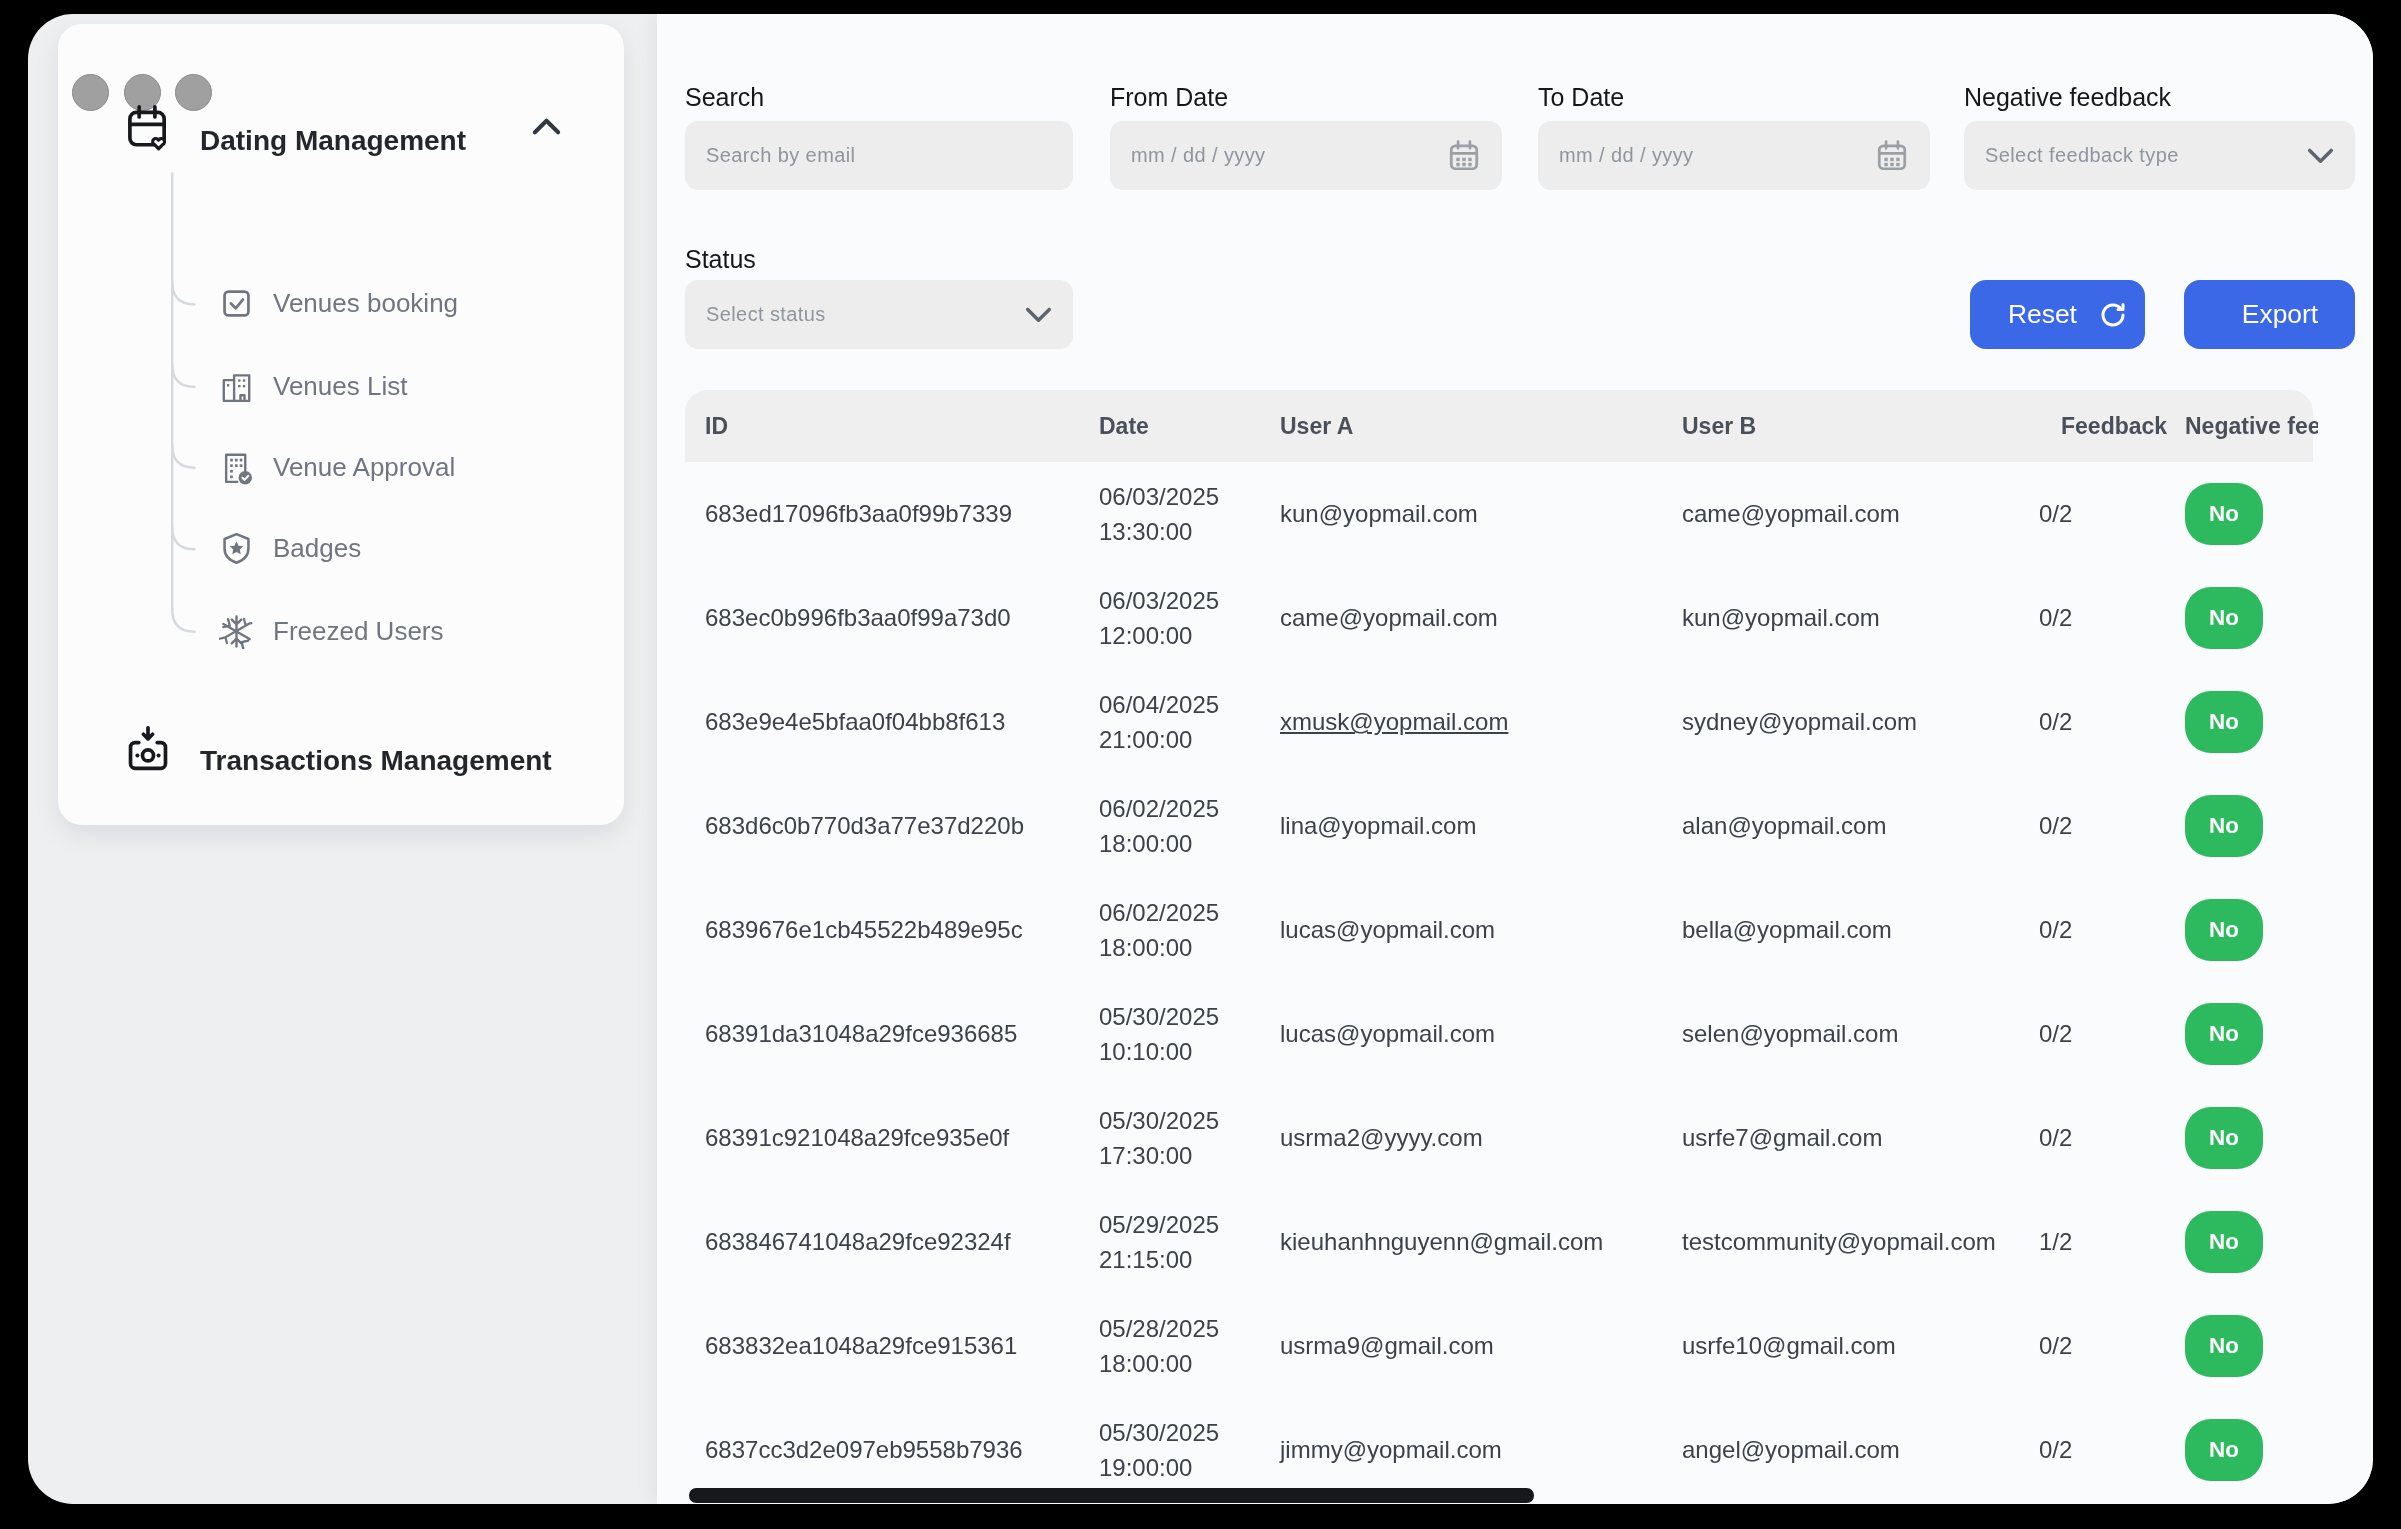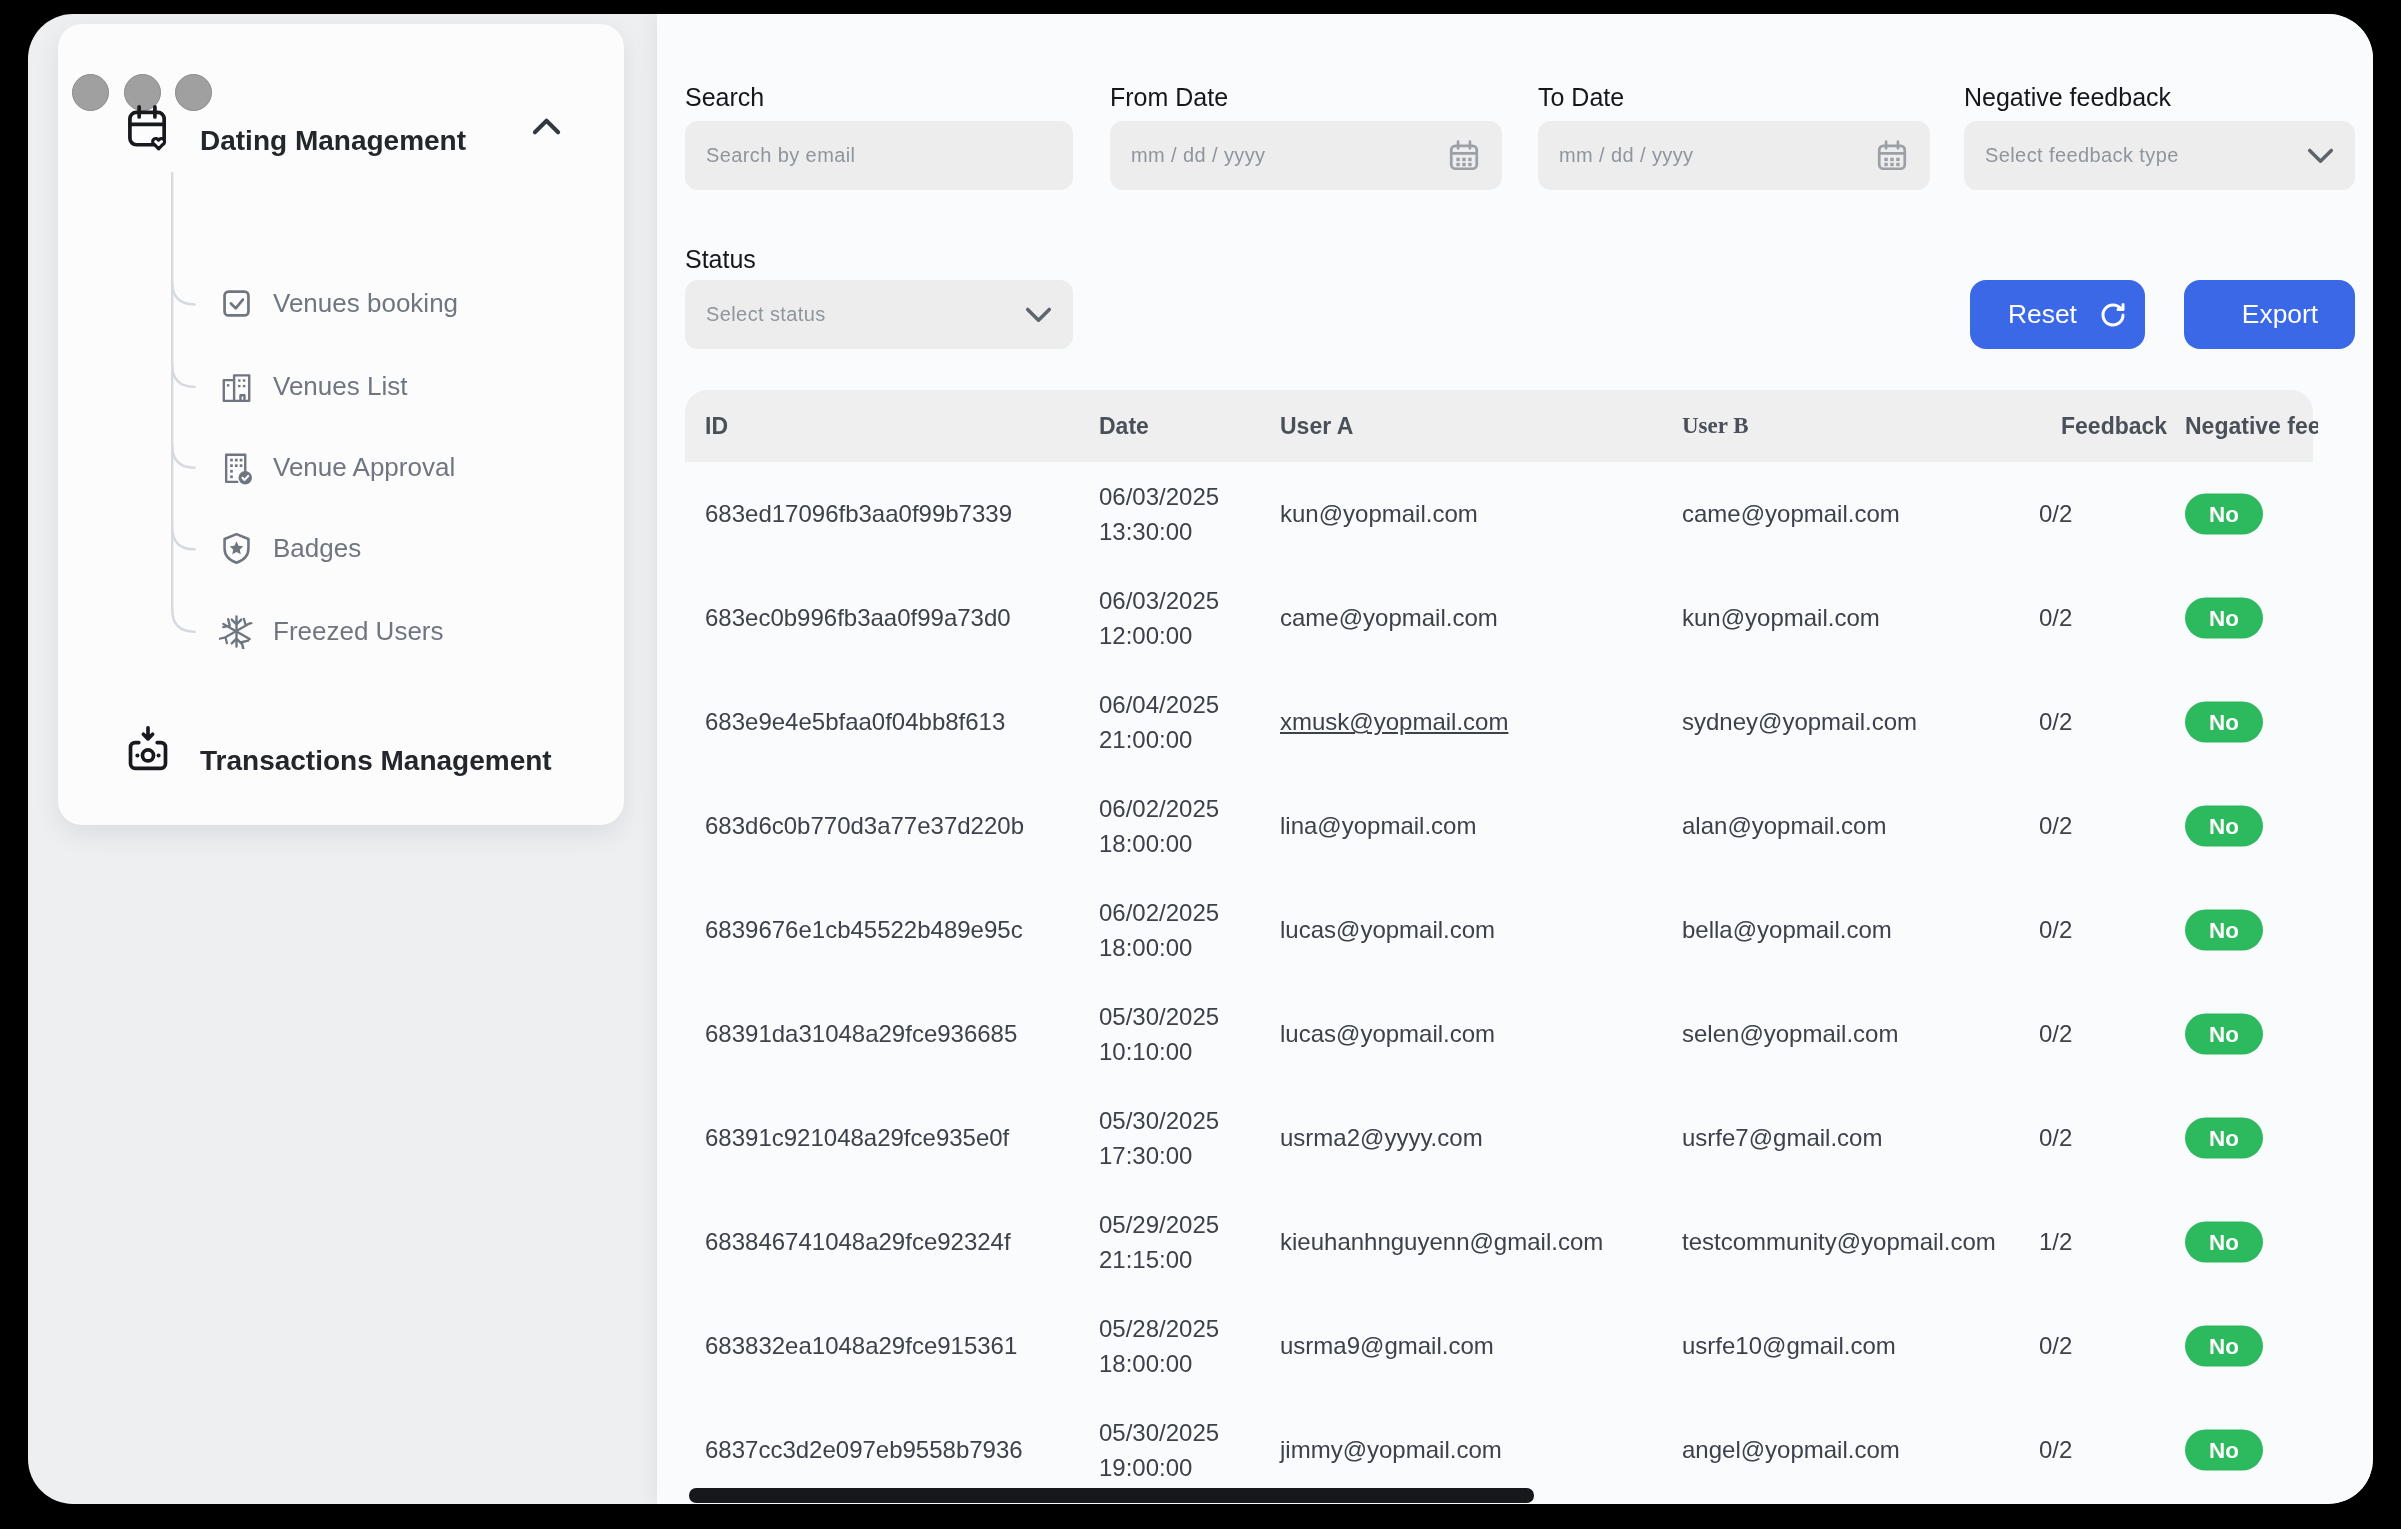--- a/index.html
+++ b/index.html
@@ -26,21 +26,21 @@
   .thead { position:absolute; left:28px; top:376px; width:1628px; height:72px;
            background:#efeff0; border-radius:22.4px 22.4px 0 0; }
   .th { position:absolute; top:0; height:72px; line-height:72px; font-size:23px; font-weight:600;
         color:#4a5059; white-space:nowrap; }
   .th-clip { overflow:hidden; width:133px; }
 
   .rows { position:absolute; left:28px; top:448px; width:1666px; }
   .trow { position:relative; height:104px; }
   .cell { position:absolute; top:50%; transform:translateY(-50%); font-size:24px; color:#3c414a; white-space:nowrap; }
   .c-date { line-height:35px; }
-  .badge { position:absolute; top:50%; transform:translateY(-50%); left:1500px; width:78px; height:41px;
+  .badge { position:absolute; top:50%; transform:translateY(-50%); left:1500px; width:78px; height:62px;
            background:#2dba5f; border-radius:26px; color:#fff; font-size:22.4px; font-weight:700;
            display:flex; align-items:center; justify-content:center; }
 
   .hscroll { position:absolute; left:32px; top:1474px; width:845px; height:14.4px;
              background:#17181b; border-radius:7.2px; }
 
   
   .sidebar { position:absolute; left:30px; top:9.6px; width:566px; height:801px;
              background:#fcfcfd; border-radius:24px; box-shadow:0 9.6px 27px rgba(16,24,40,.08); }
   .dot { position:absolute; top:50px; width:37px; height:37px; border-radius:50%;
@@ -135,21 +135,21 @@
     </button>
 
     <button class="btn" style="left:1527px; width:171px;">
       <span>Export</span>
     </button>
 
     <div class="thead">
       <div class="th" style="left:20px;">ID</div>
       <div class="th" style="left:414px;">Date</div>
       <div class="th" style="left:595px;">User A</div>
-      <div class="th" style="left:997px;font-family:Liberation Serif, serif;">User B</div>
+      <div class="th" style="left:997px;">User B</div>
       <div class="th" style="left:1376px;">Feedback</div>
       <div class="th th-clip" style="left:1500px;">Negative feedback</div>
     </div>
 
     <div class="rows" id="table-body">
         <div class="trow">
           <div class="cell" style="left:20px;">683ed17096fb3aa0f99b7339</div>
           <div class="cell c-date" style="left:414px;">
             <div>06/03/2025</div>
             <div>13:30:00</div>

